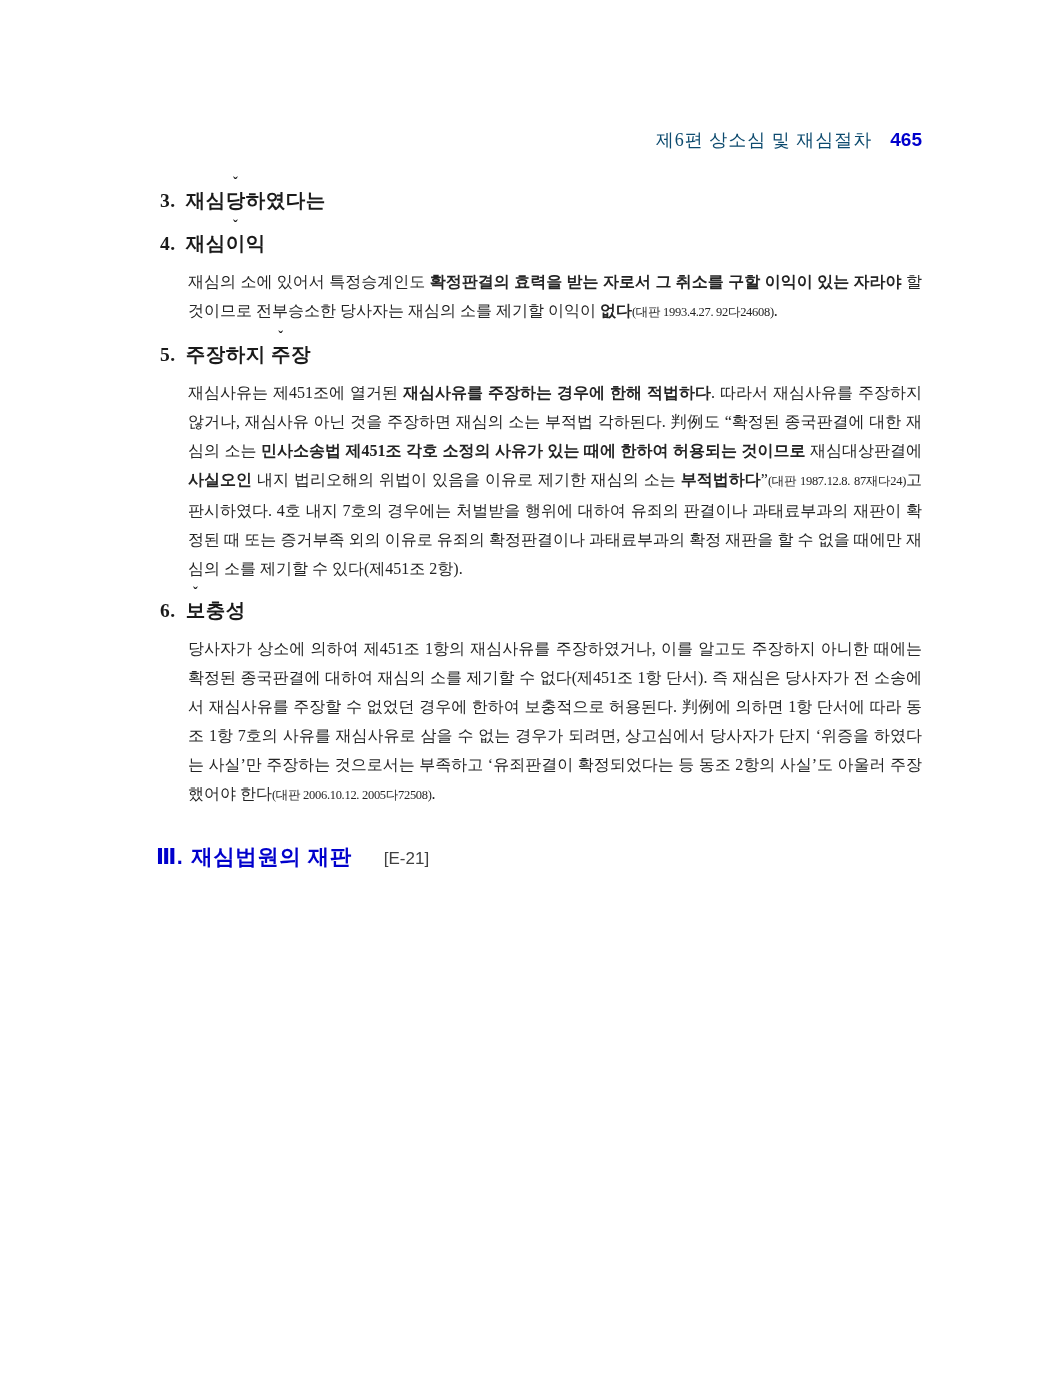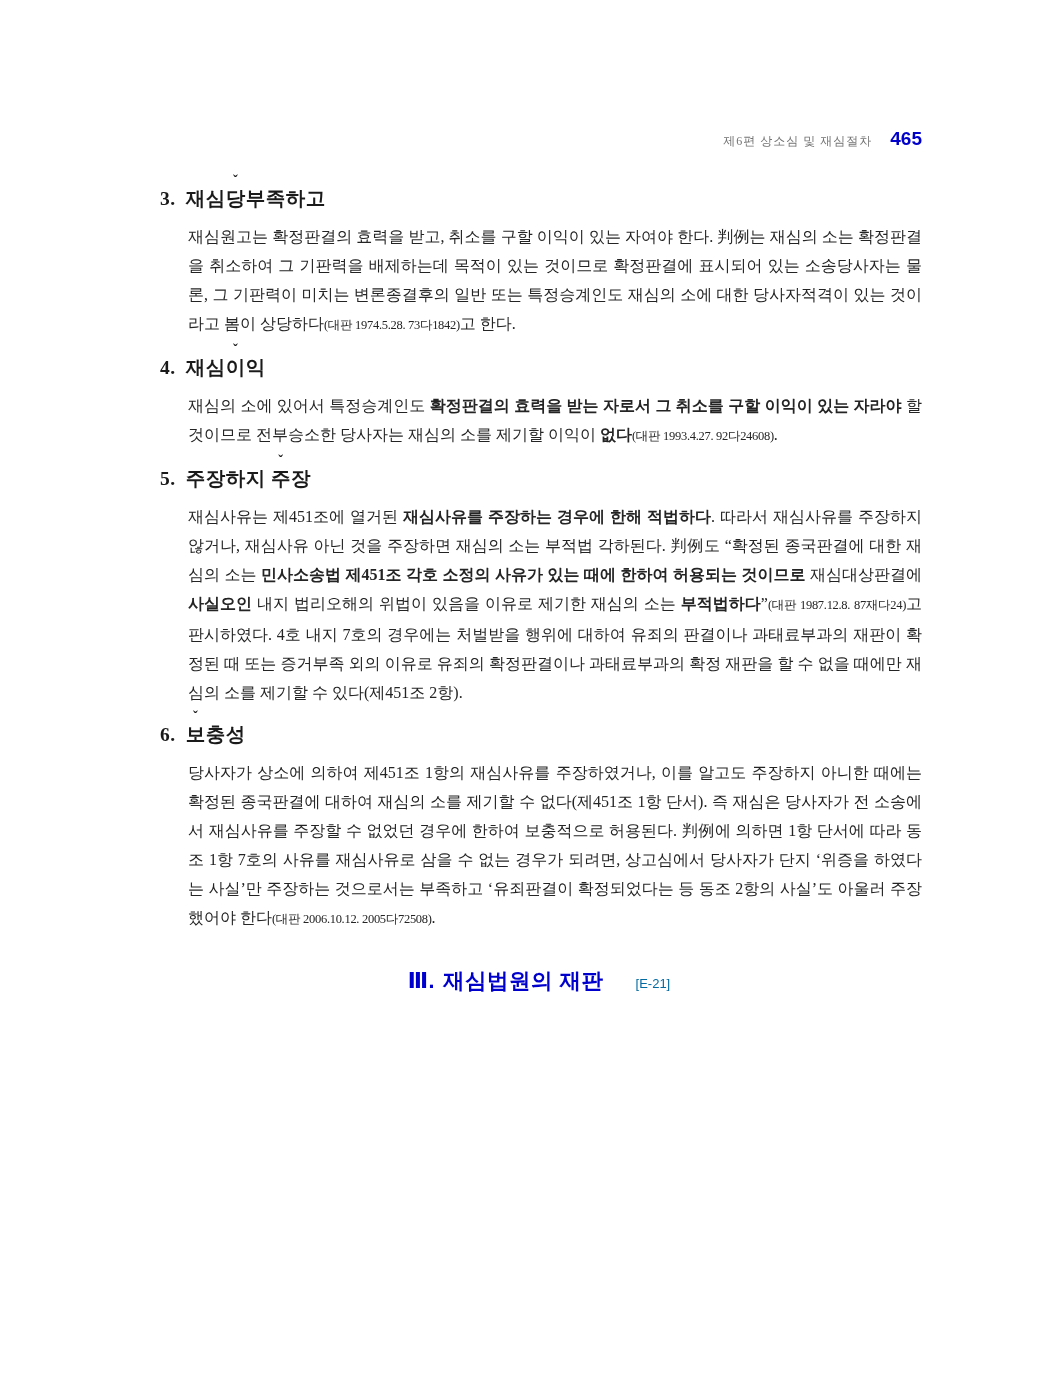--- a/index.html
+++ b/index.html
@@ -13,23 +13,23 @@
     overflow: hidden;
     box-sizing: border-box;
     padding: 128px 115px 40px 156px;
   }
   .doc-header {
     text-align: right;
     margin-bottom: 34px;
     white-space: nowrap;
   }
   .doc-header .chapter {
-    font-size: 12px;
+    font-size: 18px;
     letter-spacing: 1px;
-    color: #737373;
+    color: #0c4a6e;
   }
   .doc-header .pageno {
     font-size: 19px;
     font-weight: bold;
     color: #0000cc;
     margin-left: 14px;
     font-family: "Liberation Sans", "DejaVu Sans", sans-serif;
     text-align: center;
   }
   .section { margin-bottom: 13px; }
@@ -59,54 +59,53 @@
     line-height: 29px;
     text-align: justify;
     word-break: break-all;
     color: #242424;
   }
   .seg-n { font-weight: normal; }
   .seg-b { font-weight: bold; margin-top: 48px; }
   .seg-c { font-size: 12.5px; letter-spacing: -0.3px; }
   .part-head {
     display: flex;
-    justify-content: center;
+    justify-content: flex-start;
     align-items: baseline;
     margin: 32px 0 20px 0;
     gap: 32px;
   }
   .part-title {
     font-size: 21.5px;
     font-weight: bold;
     color: #0000cc;
     letter-spacing: 0.5px;
     font-family: "Liberation Sans", "DejaVu Sans", sans-serif;
   }
   .part-title .num { margin-right: 8px; }
   .part-tag {
-    font-size: 13px;
-    color: #0369a1;
+    font-size: 17px;
+    color: #404040;
     font-family: "Liberation Sans", "DejaVu Sans", sans-serif;
   }
 </style>
 </head>
 <body>
 
 <div class="page">
 
   <div class="doc-header">
     <span class="chapter">제6편 상소심 및 재심절차</span>
     <span class="pageno">465</span>
   </div>
 
   <div class="section">
     <div class="sec-head">
-      <span class="num">3.</span><span>재심</span><span class="marked"><span class="mark">ˇ</span><span>당</span></span><span>부족하고</span>
+      <span class="num">3.</span><span>재심</span><span class="marked"><span class="mark">ˇ</span><span>당</span></span><span>하였다는</span>
     </div>
-    <p class="body-para"><span class="seg-n">재심원고는 확정판결의 효력을 받고, 취소를 구할 이익이 있는 자여야 한다. 判例는 재심의 소는 확정판결을 취소하여 그 기판력을 배제하는데 목적이 있는 것이므로 확정판결에 표시되어 있는 소송당사자는 물론, 그 기판력이 미치는 변론종결후의 일반 또는 특정승계인도 재심의 소에 대한 당사자적격이 있는 것이라고 봄이 상당하다</span><span class="seg-c">(대판 1974.5.28. 73다1842)</span><span class="seg-n">고 한다.</span></p>
   </div>
 
   <div class="section">
     <div class="sec-head">
       <span class="num">4.</span><span>재심</span><span class="marked"><span class="mark">ˇ</span><span>이</span></span><span>익</span>
     </div>
     <p class="body-para"><span class="seg-n">재심의 소에 있어서 특정승계인도 </span><span class="seg-b">확정판결의 효력을 받는 자로서 그 취소를 구할 이익이 있는 자라야</span><span class="seg-n"> 할 것이므로 전부승소한 당사자는 재심의 소를 제기할 이익이 </span><span class="seg-b">없다</span><span class="seg-c">(대판 1993.4.27. 92다24608)</span><span class="seg-n">.</span></p>
   </div>
 
   <div class="section">

